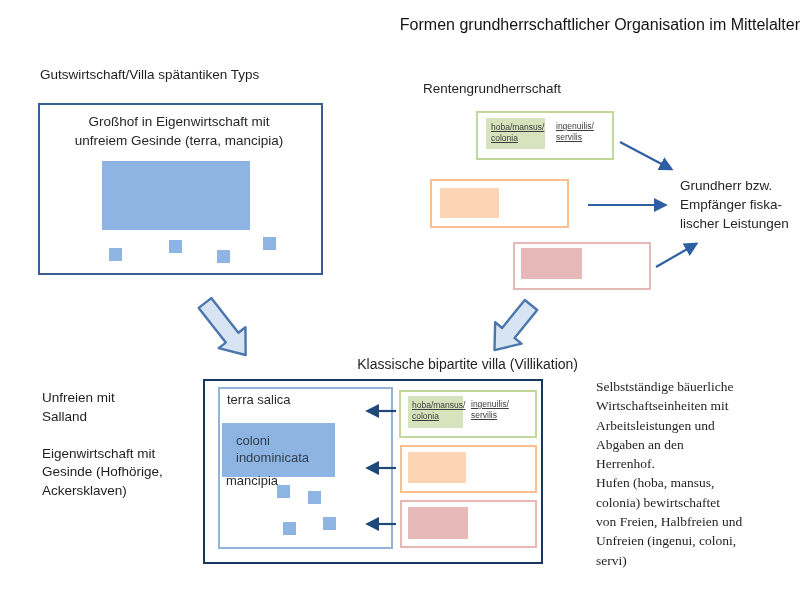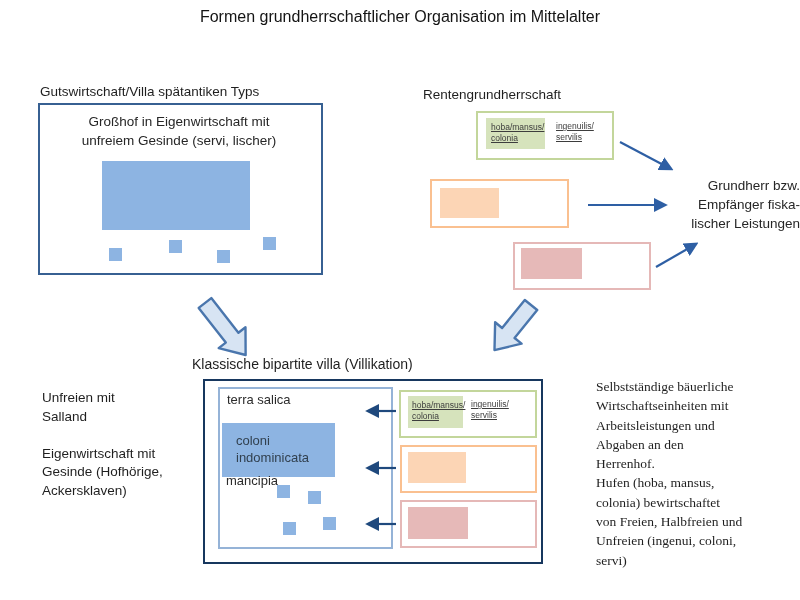--- a/index.html
+++ b/index.html
@@ -4,68 +4,68 @@
 <style>
   html,body{margin:0;padding:0;}
   body{
     width:800px;height:600px;background:#ffffff;overflow:hidden;
     font-family:"Liberation Sans",sans-serif;color:#262626;
     position:relative;
   }
   .abs{position:absolute;}
   #canvas{position:absolute;top:0;left:0;width:800px;height:600px;}
 
-  .title{top:8px;left:0;width:800px;text-align:center;font-size:16px;color:#141414;}
+  .title{top:16px;left:0;width:800px;text-align:right;font-size:16px;color:#141414;}
   .section-heading{font-size:13.5px;color:#1f1f1f;white-space:nowrap;}
 
   
   .gutshof-box{left:38px;top:103px;width:281px;height:168px;border:2px solid #376092;background:#fff;}
   .gutshof-caption{left:48px;top:112px;width:262px;text-align:center;font-size:13.5px;line-height:19px;}
   .demesne-rect{left:102px;top:161px;width:148px;height:69px;background:#8db4e2;}
   .sq{width:13px;height:13px;background:#8db4e2;}
 
   
   .frame{background:#fff;}
   .frame-green{border:2px solid #c3d69b;}
   .frame-orange{border:2px solid #fac090;}
   .frame-pink{border:2px solid #e5b8b7;}
   .fill-green{background:#d6e3bc;}
   .fill-orange{background:#fcd5b5;}
   .fill-pink{background:#e6b9b8;}
   .tiny{font-size:8.5px;line-height:11px;color:#3d3d3d;text-decoration:underline;}
 
-  .recipient{left:680px;top:176px;width:120px;font-size:13.5px;line-height:19px;text-align:right;}
+  .recipient{left:680px;top:176px;width:120px;font-size:13.5px;line-height:19px;}
 
-  .villikation-heading{left:192px;top:356px;width:370px;text-align:left;font-size:14px;color:#1f1f1f;}
+  .villikation-heading{left:208px;top:356px;width:370px;text-align:right;font-size:14px;color:#1f1f1f;}
 
   
   .villikation-box{left:203px;top:379px;width:336px;height:181px;border:2px solid #17375e;background:#fff;}
   .salland-box{left:218px;top:387px;width:171px;height:158px;border:2px solid #95b3d7;background:#fff;}
   .inner-label{font-size:13px;color:#2b2b2b;white-space:nowrap;}
   .curtis-rect{left:222px;top:423px;width:113px;height:54px;background:#8db4e2;}
   .curtis-label{left:236px;top:432px;font-size:13px;line-height:17px;color:#31404f;}
 
   .notes{font-size:13.5px;color:#1f1f1f;}
   .notes-left{left:42px;top:389px;width:170px;line-height:18.5px;}
   .notes-right{left:596px;top:377px;width:220px;line-height:19.3px;font-family:Liberation Serif, serif;}
 </style>
 </head>
 <body>
 
 <div id="canvas">
 
   <div class="abs title">Formen grundherrschaftlicher Organisation im Mittelalter</div>
 
-  <div class="abs section-heading" style="left:40px;top:84px;">Gutswirtschaft/Villa spätantiken Typs</div>
-  <div class="abs section-heading" style="left:423px;top:87px;">Rentengrundherrschaft</div>
+  <div class="abs section-heading" style="left:40px;top:67px;">Gutswirtschaft/Villa spätantiken Typs</div>
+  <div class="abs section-heading" style="left:423px;top:81px;">Rentengrundherrschaft</div>
 
   <div class="abs gutshof-box"></div>
   <div class="abs gutshof-caption">
       <div>Großhof in Eigenwirtschaft mit</div>
-      <div>unfreiem Gesinde (servi, lischer)</div>
+      <div>unfreiem Gesinde (terra, mancipia)</div>
     </div>
   <div class="abs demesne-rect"></div>
   <div class="abs sq" style="left:109px;top:248px;"></div>
   <div class="abs sq" style="left:169px;top:240px;"></div>
   <div class="abs sq" style="left:217px;top:250px;"></div>
   <div class="abs sq" style="left:263px;top:237px;"></div>
 
   <div class="abs frame frame-green" style="left:476px;top:111px;width:134px;height:45px;"></div>
   <div class="abs fill-green" style="left:486px;top:118px;width:59px;height:31px;"></div>
   <div class="abs tiny" style="left:491px;top:122px;">

